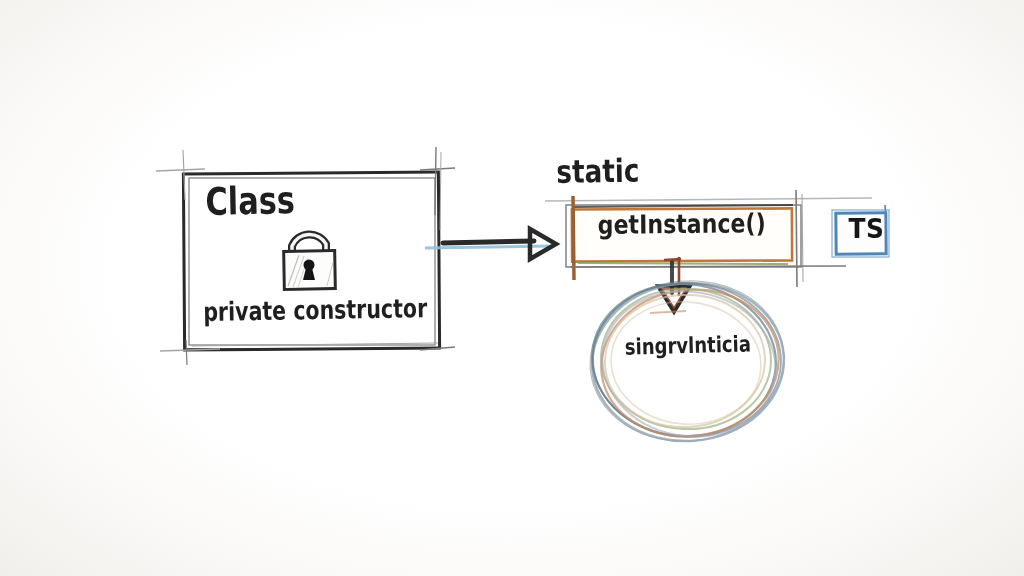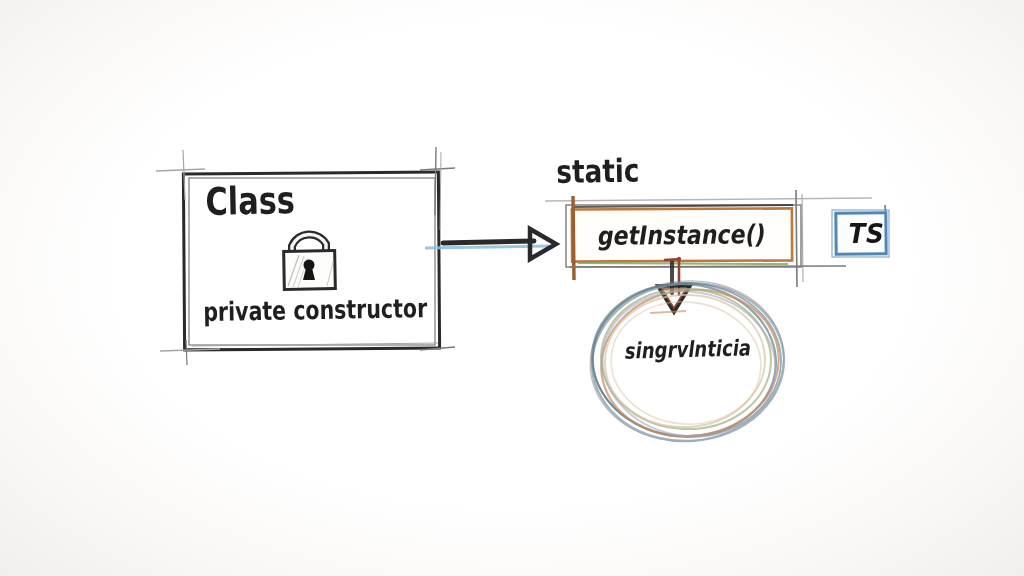--- a/index.html
+++ b/index.html
@@ -18,23 +18,21 @@
     font-weight: 700;
     white-space: nowrap;
     transform-origin: left top;
   }
   .class-title   { left: 205px; top: 180px; font-size: 38px; transform: rotate(-1.2deg) scaleX(0.80); }
   .private-ctor  { left: 203px; top: 297px; font-size: 26px; transform: rotate(-1deg) scaleX(0.79); }
   .static-label  { left: 556px; top: 153px; font-size: 32px; transform: rotate(-1deg) scaleX(0.82); }
   .center-box {
     position: absolute;
     display: flex;
-    align-items: center;
     justify-content: center;
-    font-style: italic;
   }
   .center-box > span { font-weight: 700; color: #1f1f1f; white-space: nowrap; }
   .getinstance-box { left: 572px; top: 209px; width: 220px; height: 52px; }
   .getinstance-box > span { font-size: 26px; transform: rotate(-0.6deg) scaleX(0.85); }
   .ts-box { left: 836px; top: 213px; width: 60px; height: 41px; }
   .ts-box > span { font-size: 27px; letter-spacing: 0.5px; transform: scaleX(0.92); color: #161616; }
   .circle-label-box { left: 600px; top: 333px; width: 175px; height: 32px; }
   .circle-label-box > span { font-size: 22px; transform: rotate(-1.5deg) scaleX(0.82); }
 </style>
 </head>

